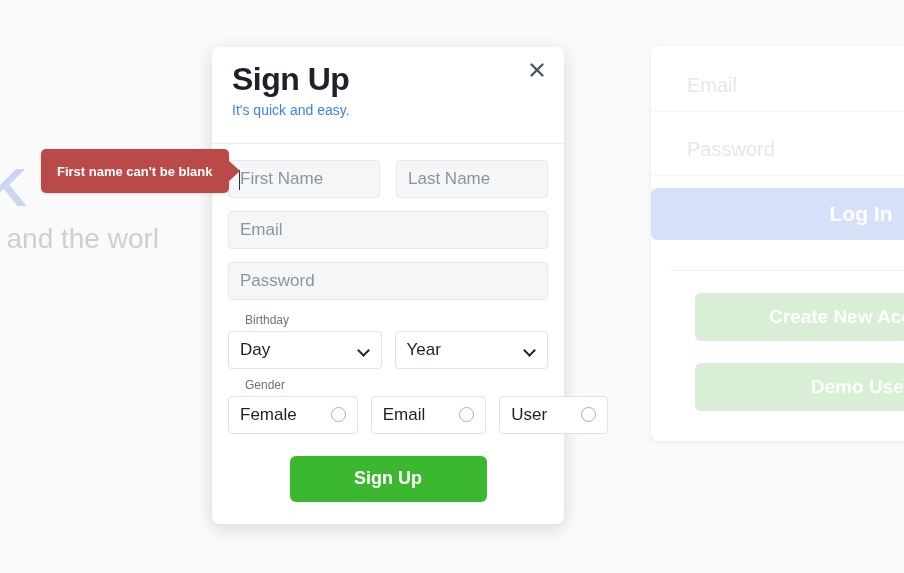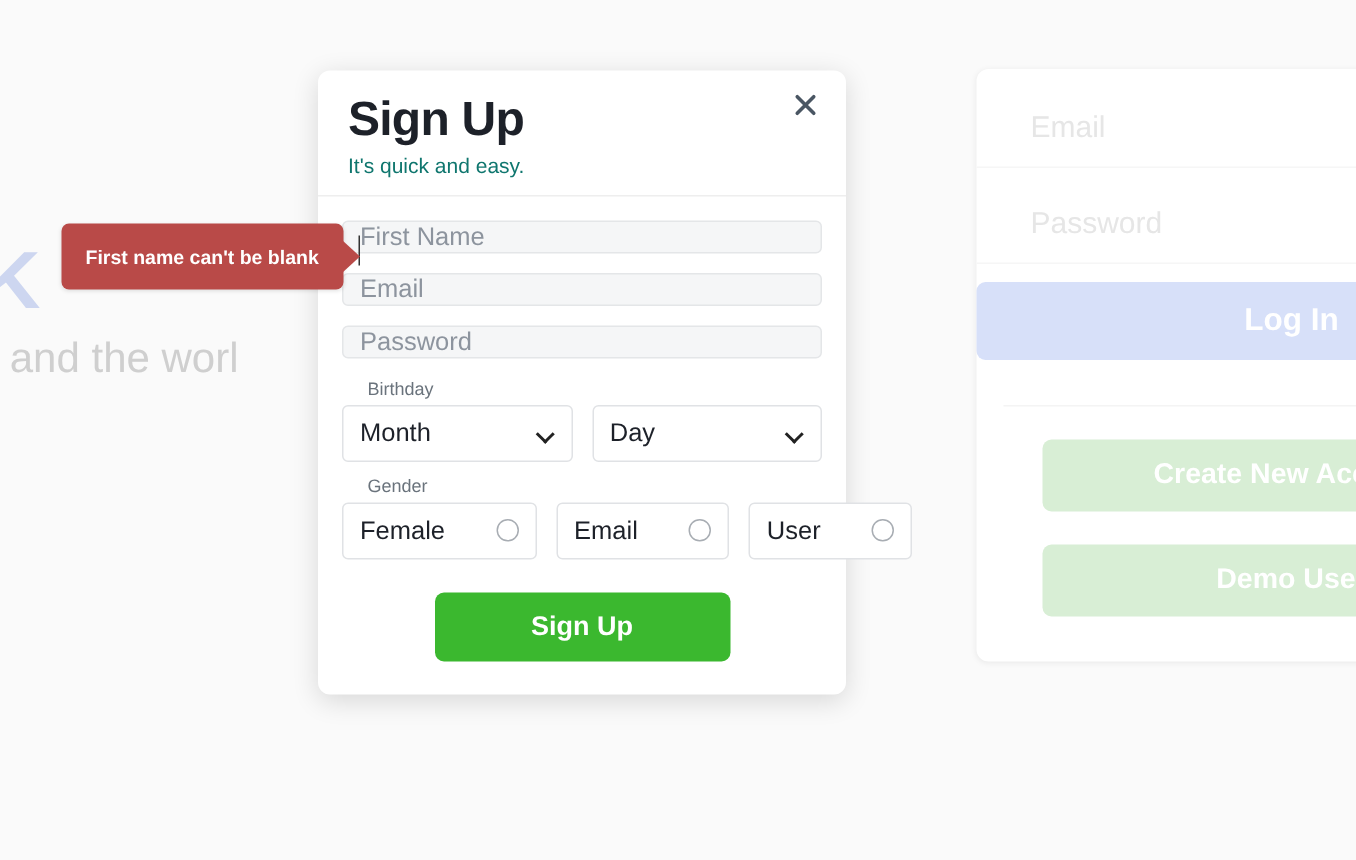--- a/index.html
+++ b/index.html
@@ -150,23 +150,23 @@
   }
   #modal-title {
     margin: 0;
     font-size: 32px;
     font-weight: bold;
     color: #1d2129;
     line-height: 1.15;
     letter-spacing: -0.5px;
   }
   #modal-subtitle {
-    margin: 4px 0 0 0;
+    margin: 4px 0 13px 0;
     font-size: 14px;
-    color: #0f766e;
+    color: #3b82f6;
   }
   #modal-close {
     position: absolute;
     right: 16px;
     top: 12px;
     width: 22px;
     height: 22px;
     cursor: pointer;
     color: #4a5663;
     display: flex;
@@ -175,21 +175,20 @@
   }
 
   #modal-body {
     padding: 16px 16px 22px 16px;
   }
 
   .field-row {
     display: flex;
     gap: 16px;
     margin-bottom: 13px;
-    flex-direction: column;
   }
   .text-field {
     background: #f5f6f7;
     border: 1px solid #e4e6e8;
     border-radius: 4px;
     height: 38px;
     display: flex;
     align-items: center;
     padding: 0 11px;
     font-size: 17px;
@@ -328,38 +327,39 @@
       <svg width="20" height="20" viewBox="0 0 20 20" aria-hidden="true">
         <path d="M4.5 4.5 L15.5 15.5 M15.5 4.5 L4.5 15.5" stroke="currentColor" stroke-width="2.4" stroke-linecap="round"></path>
       </svg>
     </div>
   </div>
 
   <div id="modal-body">
 
     <div class="field-row">
       <div class="text-field focused">First Name</div>
+      <div class="text-field">Last Name</div>
     </div>
 
     <div class="field-row">
       <div class="text-field full">Email</div>
     </div>
 
     <div class="field-row">
       <div class="text-field full">Password</div>
     </div>
 
     <div class="group-label">Birthday</div>
     <div class="select-row">
       <div class="select-box">
-        <span>Month</span>
+        <span>Day</span>
         <span class="chevron"></span>
       </div>
       <div class="select-box">
-        <span>Day</span>
+        <span>Year</span>
         <span class="chevron"></span>
       </div>
     </div>
 
     <div class="group-label">Gender</div>
     <div class="radio-row">
       <div class="radio-box">
         <span>Female</span>
         <span class="radio-circle"></span>
       </div>

